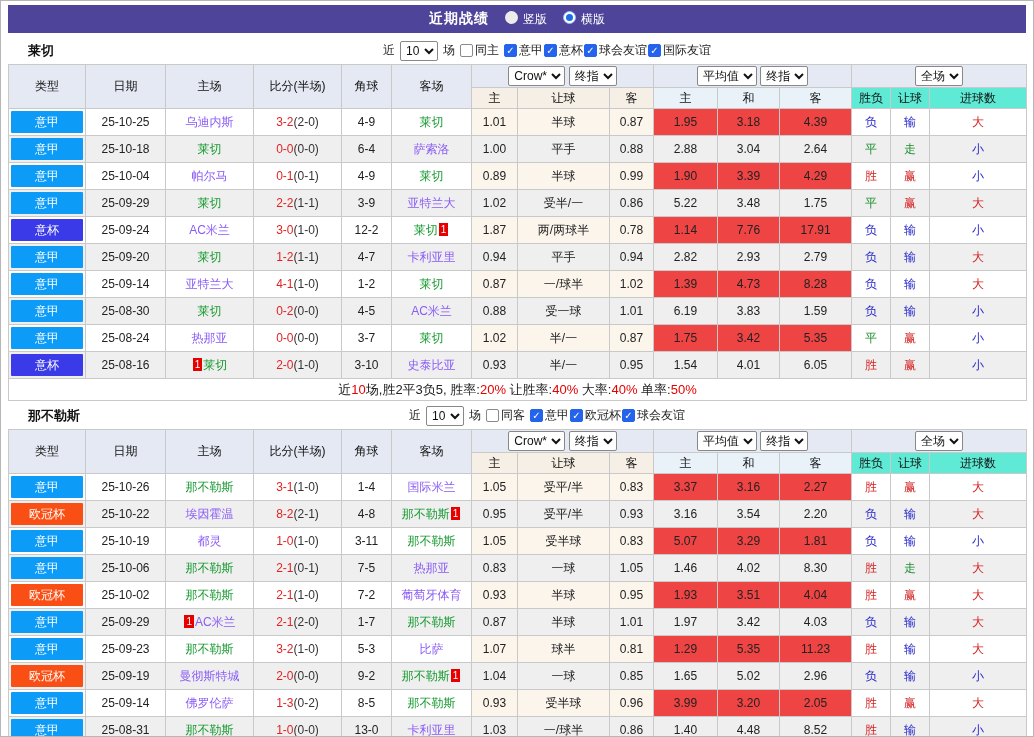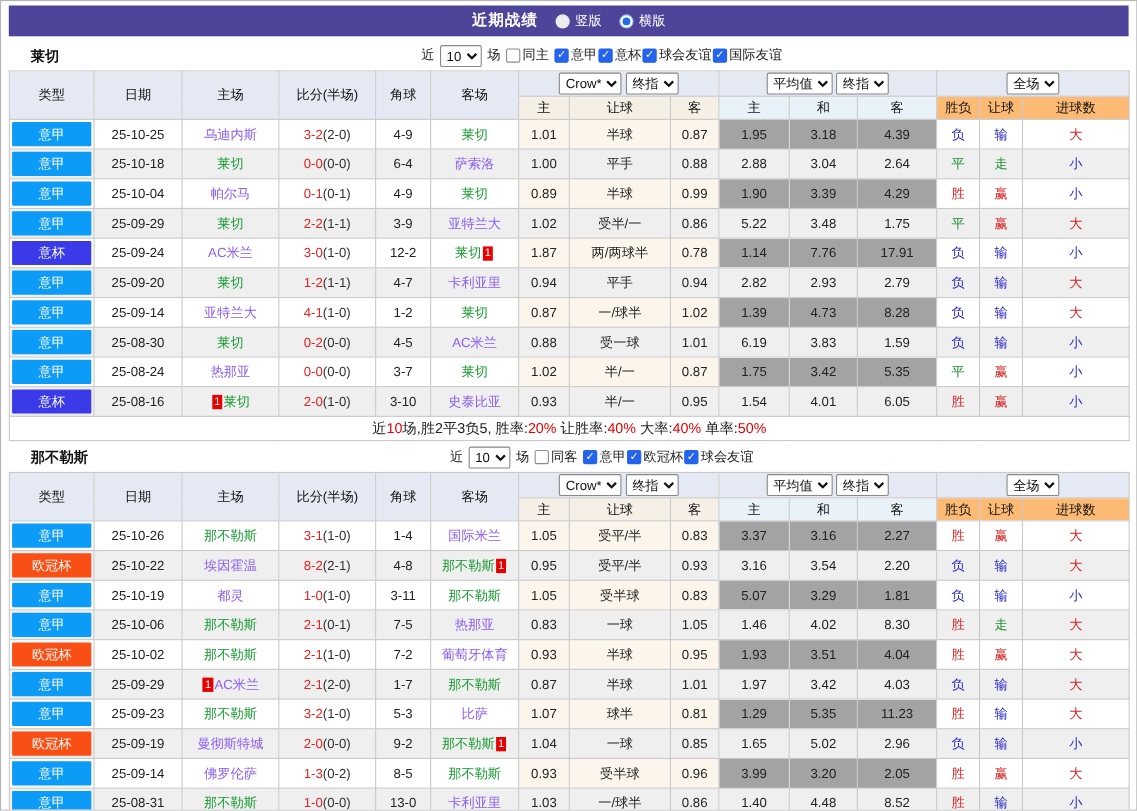--- a/index.html
+++ b/index.html
@@ -1,45 +1,45 @@
 <!DOCTYPE html>
 <html><head>
 <meta charset="utf-8">
 <style>
   * { margin:0; padding:0; box-sizing:border-box; }
   body { font-family:"Liberation Sans","DejaVu Sans",sans-serif; background:#fff; }
   .page { width:1034px; height:737px; border:1px solid #b6b6b6; background:#fff; padding:4px 7px; overflow:hidden; }
 
   .titlebar { height:28px; background:#4e4499; display:flex; align-items:center; justify-content:center; gap:16px; margin-bottom:4px; }
   .titlebar .title { color:#fff; font-weight:bold; font-size:14px; letter-spacing:1px; }
-  .radio-label { display:inline-flex; align-items:center; gap:5px; color:#fff; font-size:12px; cursor:default; }
+  .radio-label { display:inline-flex; align-items:flex-start; gap:5px; color:#fff; font-size:12px; cursor:default; }
   .radio { width:13px; height:13px; border-radius:50%; background:#ececec; display:inline-block; }
   .radio.checked { background:#fff; border:1px solid #9bb8ff; position:relative; }
   .radio.checked::after { content:""; position:absolute; left:2px; top:2px; width:7px; height:7px; border-radius:50%; background:#1a6fe8; }
 
   .team-row { height:27px; position:relative; display:flex; align-items:center; justify-content:center; }
   .team-name { position:absolute; left:20px; font-size:13px; font-weight:bold; color:#111; }
   .filters { display:flex; align-items:center; gap:5px; font-size:12px; color:#222; margin-left:60px; }
   select { font-size:12px; height:20px; border:1px solid #888; border-radius:2px; background:#fff; color:#111; padding:0 1px; }
   .cb-label { display:inline-flex; align-items:center; gap:2px; font-size:12px; color:#222; cursor:default; }
   .cb { width:13px; height:13px; border:1px solid #8a8a8a; border-radius:2px; background:#fff; display:inline-flex; align-items:center; justify-content:center; font-size:10px; line-height:11px; }
   .cb.checked { background:#2463eb; border-color:#2463eb; color:#fff; }
 
   table { width:1018px; table-layout:fixed; border-collapse:collapse; font-size:12px; color:#222; }
   th, td { border:1px solid #c9c9c9; text-align:center; white-space:nowrap; overflow:hidden; }
   thead th { background:#e4e9f3; font-weight:normal; color:#111; }
   thead tr.grp th { height:23px; }
   thead tr.sub th { height:21px; }
   thead th.g-odds { background:#f6efe5; }
   thead th.g-avg  { background:#e9f2f8; }
-  thead th.g-res  { background:#fdba74; }
+  thead th.g-res  { background:#5eead4; }
   tbody td { height:26px; background:#fff; }
   tbody tr:nth-child(even) td { background:#efefef; }
   tbody td.c-odds { background:#fbf5ec; }
-  tbody td.c-avg  { background:#a3a3a3; }
+  tbody td.c-avg  { background:#ef4444; }
   .badge { margin:2px 2px; height:22px; line-height:22px; color:#fff; font-size:12px; border-radius:1px; }
   .ft { color:#e32222; }
   .ht { color:#333; }
   .tname { color:#169a2f; }
   .tplain { color:#8b5cf6; }
   .rank { display:inline-block; background:#e60000; color:#fff; font-size:10px; line-height:13px; padding:0 2px; margin:0 1px; vertical-align:1px; }
   .res-r { color:#d42222; } .res-g { color:#1f8f2f; } .res-b { color:#2626cc; }
   tfoot td { height:22px; background:#fff; font-size:13px; color:#222; border:1px solid #c9c9c9; }
   tfoot .red { color:#e60000; }
   .section { margin-bottom:1px; }

